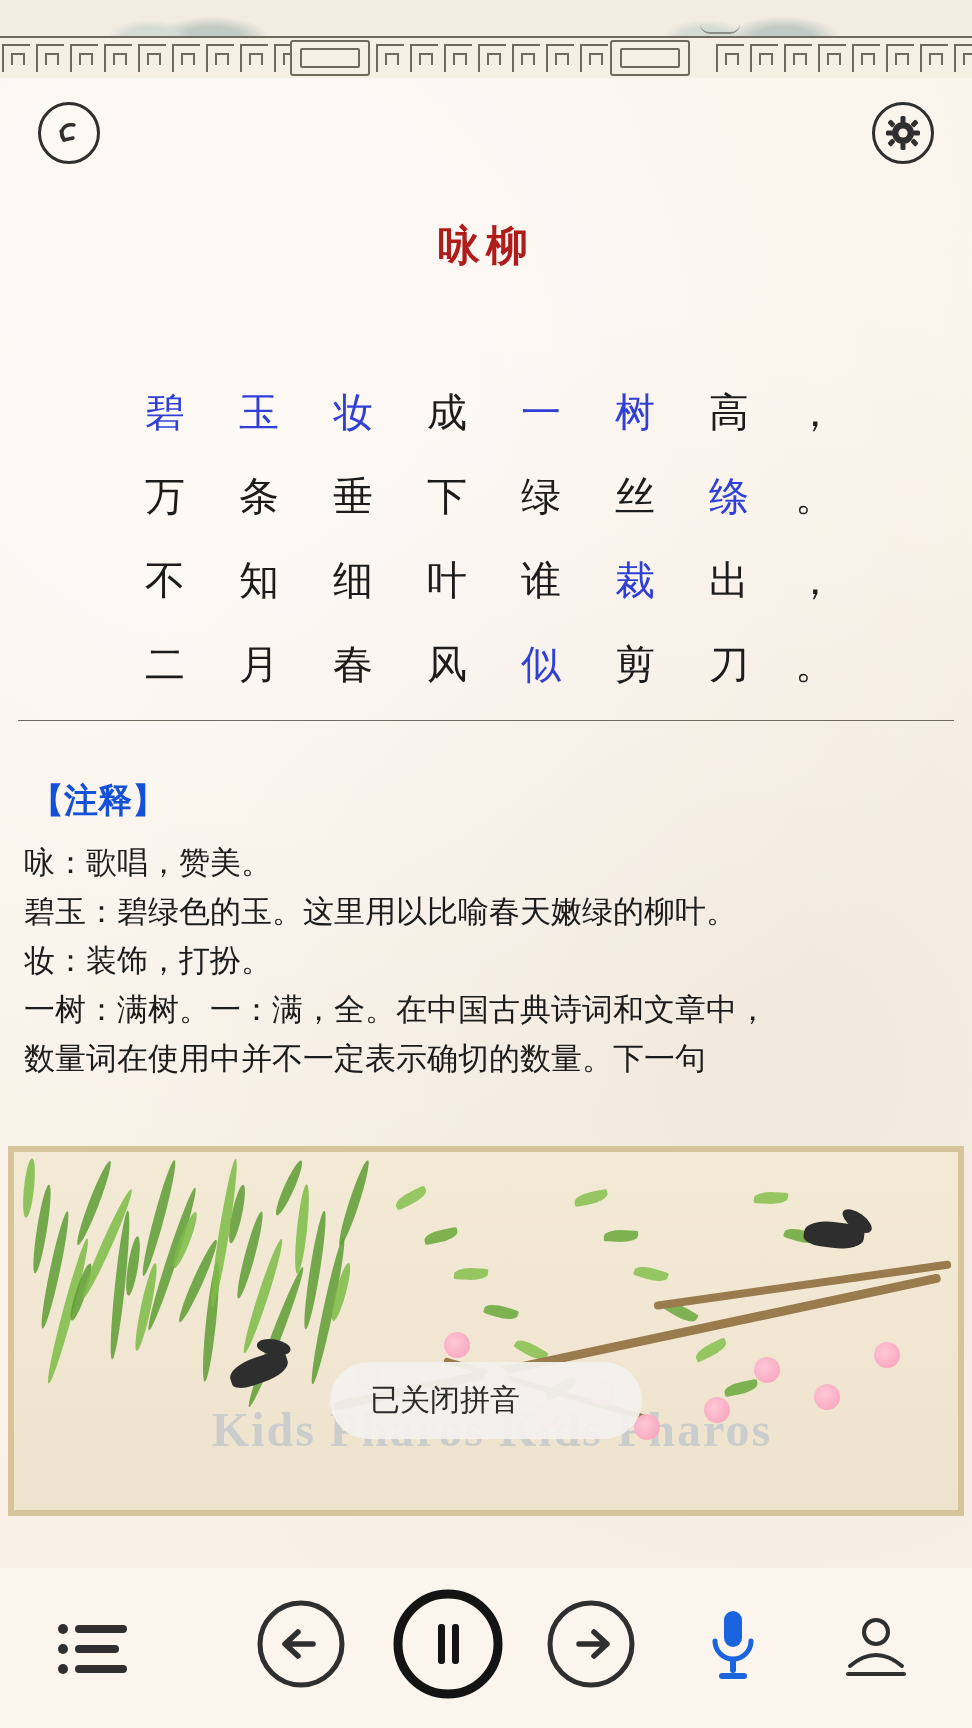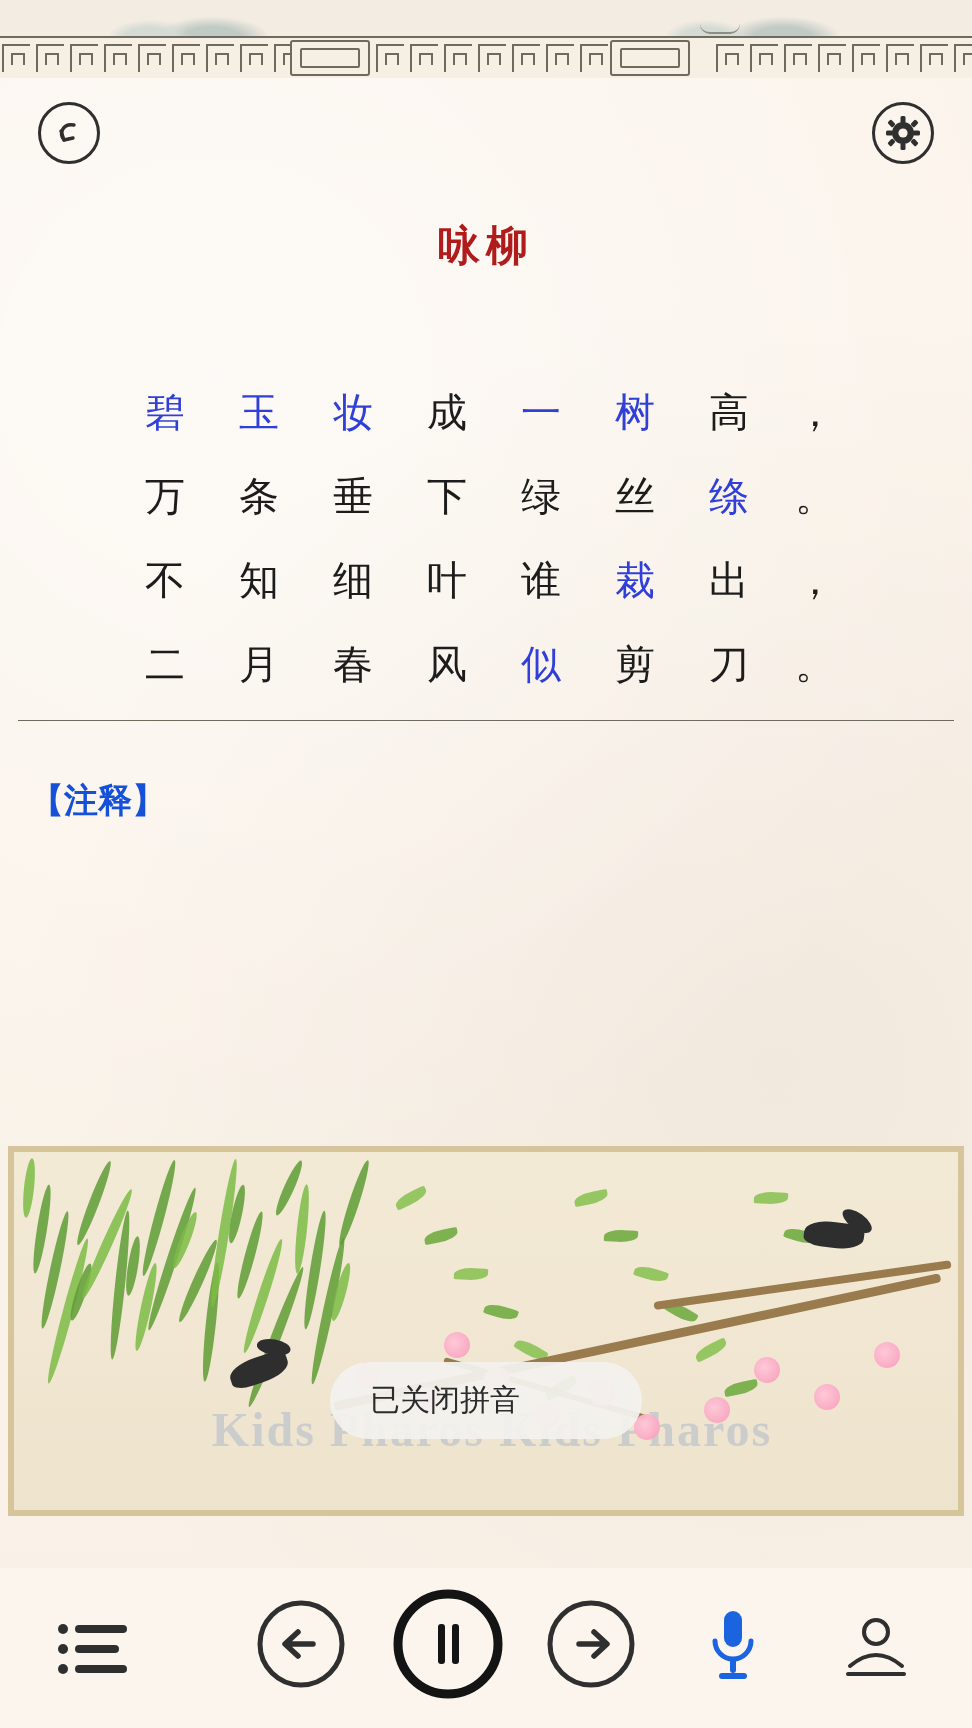--- a/index.html
+++ b/index.html
@@ -413,20 +413,27 @@
           <span class="ch hl">似</span>
           <span class="ch">剪</span>
           <span class="ch">刀</span>
           <span class="ch pun">。</span>
         </div>
       </div>
 
     <div class="divider"></div>
 
     <div class="notes-heading">【注释】</div>
+    <div class="notes-body" id="notes-body">
+        <p>咏：歌唱，赞美。</p>
+        <p>碧玉：碧绿色的玉。这里用以比喻春天嫩绿的柳叶。</p>
+        <p>妆：装饰，打扮。</p>
+        <p>一树：满树。一：满，全。在中国古典诗词和文章中，</p>
+        <p>数量词在使用中并不一定表示确切的数量。下一句</p>
+      </div>
 
     <div class="illus" id="illus">
       <div class="watermark">Kids Pharos    Kids Pharos</div>
     <div class="leafspray" style="left: 10px; top: 6px; width: 10px; height: 60px; transform: rotate(6deg); background: rgb(124, 187, 69); border-radius: 50%;"></div>
         <div class="leafspray" style="left: 23px; top: 32px; width: 10px; height: 90px; transform: rotate(9deg); background: rgb(94, 156, 52); border-radius: 50%;"></div>
         <div class="leafspray" style="left: 36px; top: 58px; width: 10px; height: 120px; transform: rotate(12deg); background: rgb(94, 156, 52); border-radius: 50%;"></div>
         <div class="leafspray" style="left: 49px; top: 84px; width: 10px; height: 150px; transform: rotate(15deg); background: rgb(124, 187, 69); border-radius: 50%;"></div>
         <div class="leafspray" style="left: 62px; top: 110px; width: 10px; height: 60px; transform: rotate(18deg); background: rgb(94, 156, 52); border-radius: 50%;"></div>
         <div class="leafspray" style="left: 75px; top: 6px; width: 10px; height: 90px; transform: rotate(21deg); background: rgb(94, 156, 52); border-radius: 50%;"></div>
         <div class="leafspray" style="left: 88px; top: 32px; width: 10px; height: 120px; transform: rotate(24deg); background: rgb(124, 187, 69); border-radius: 50%;"></div>

